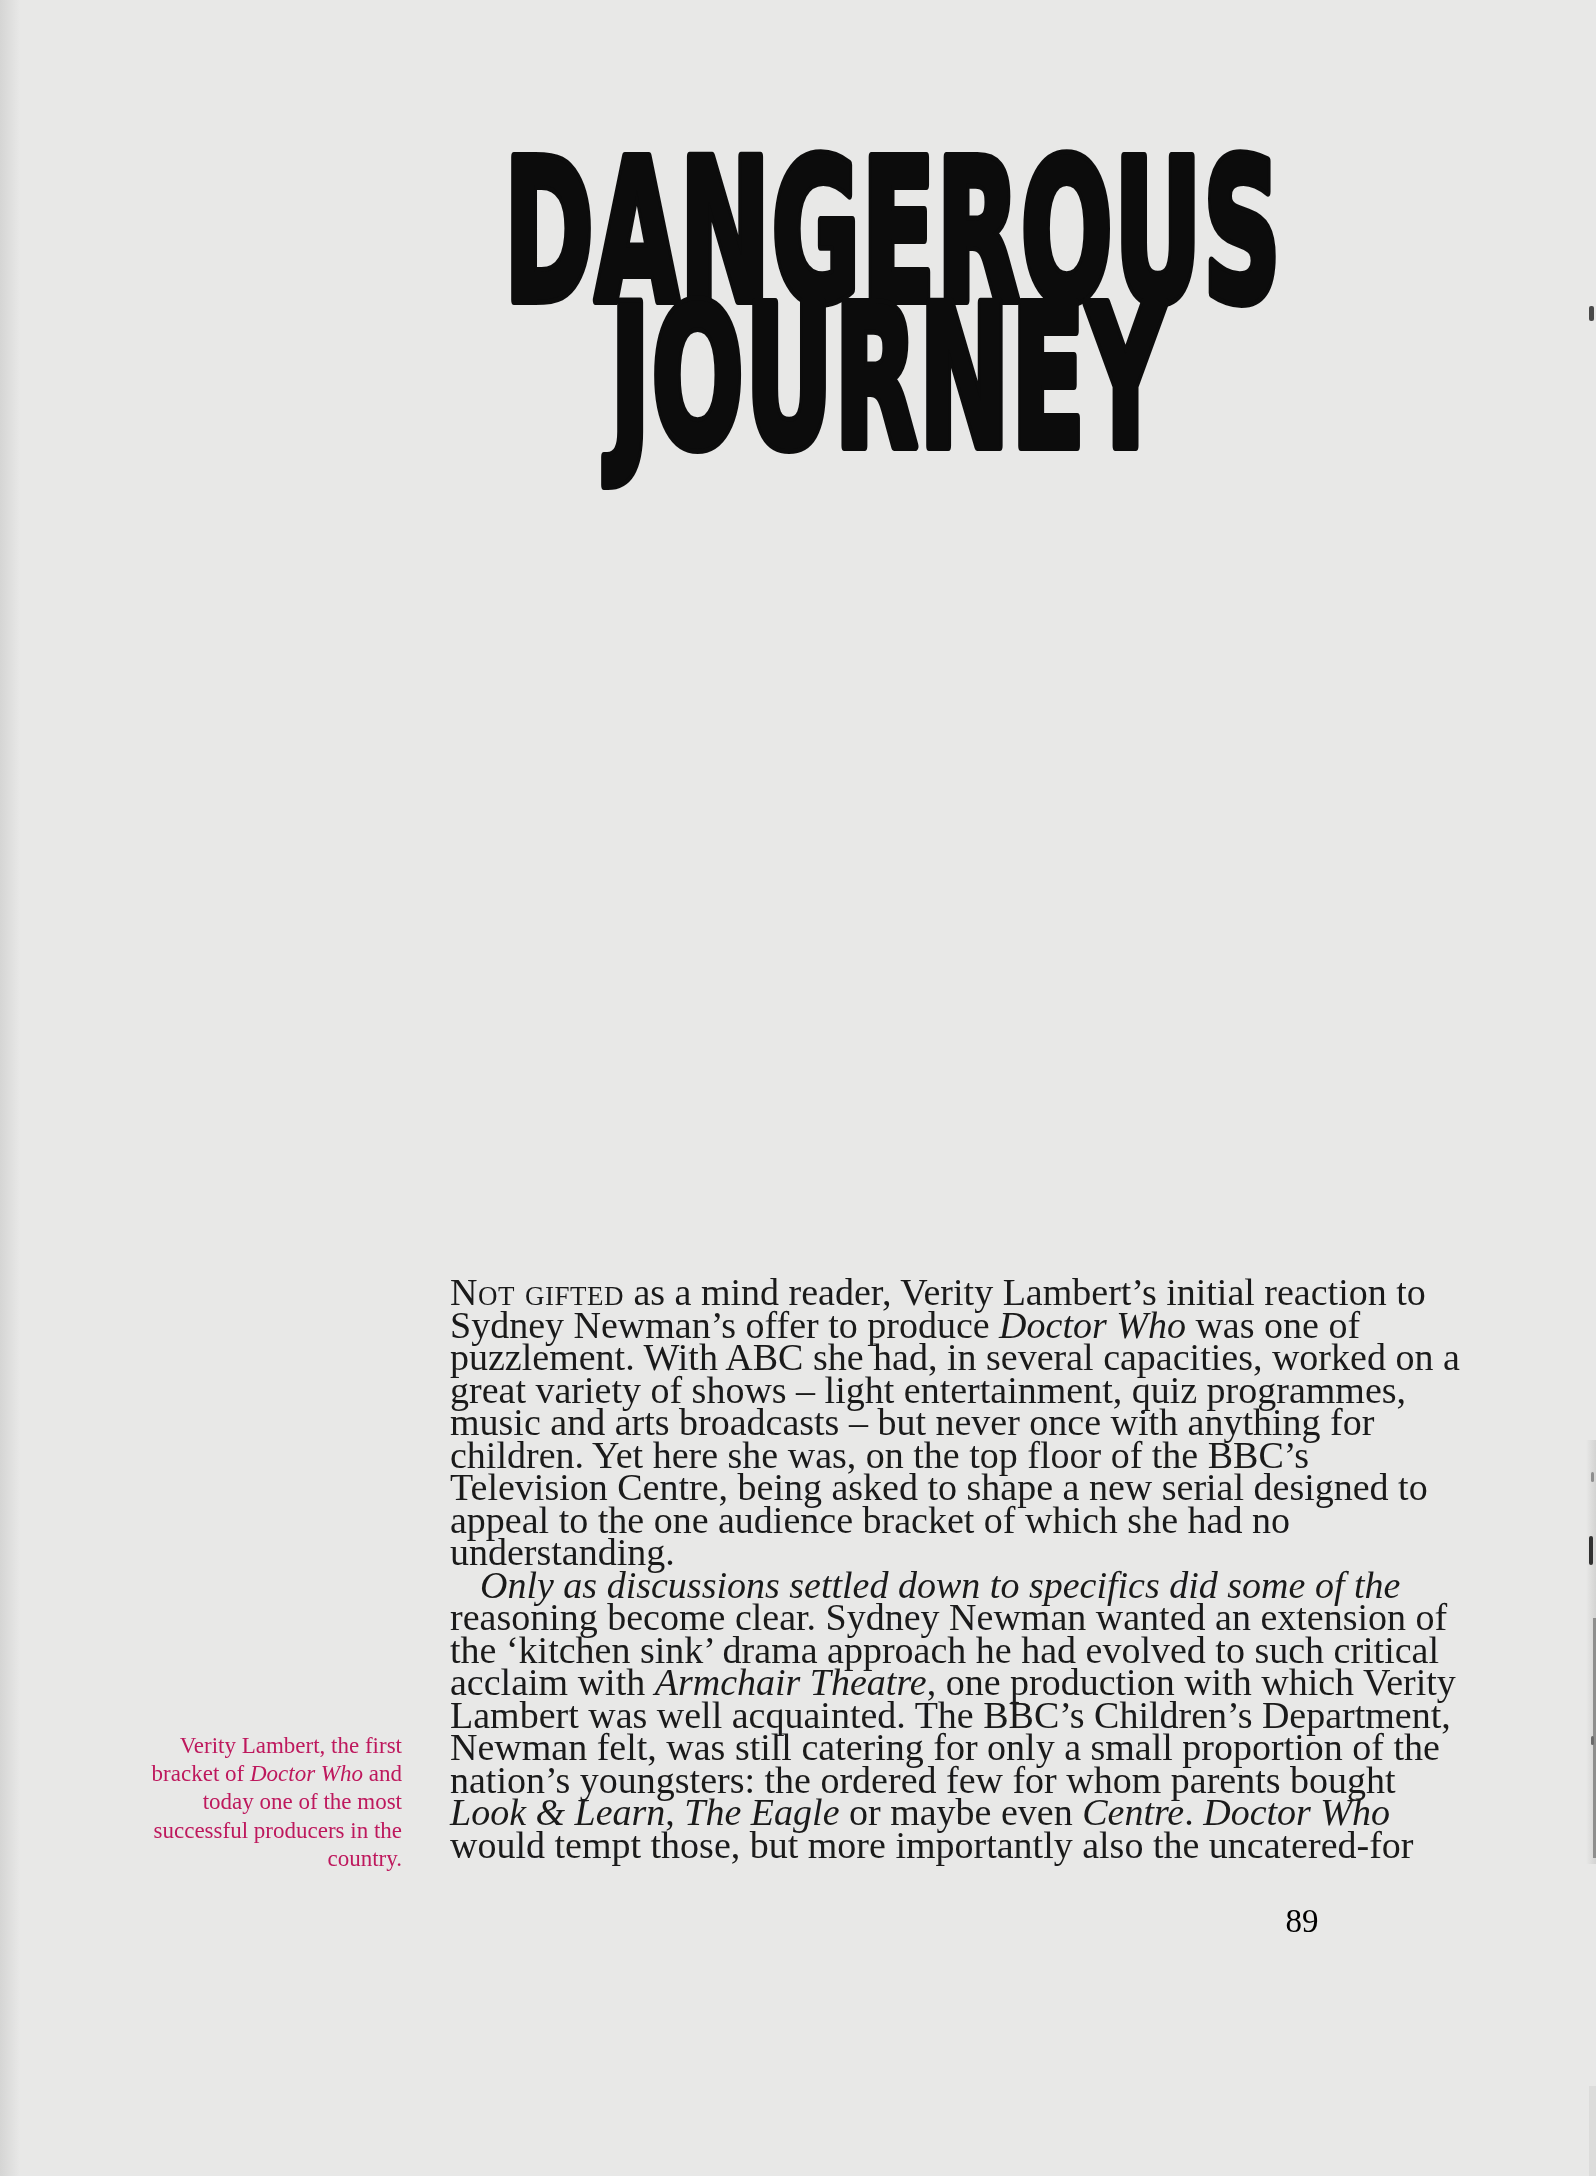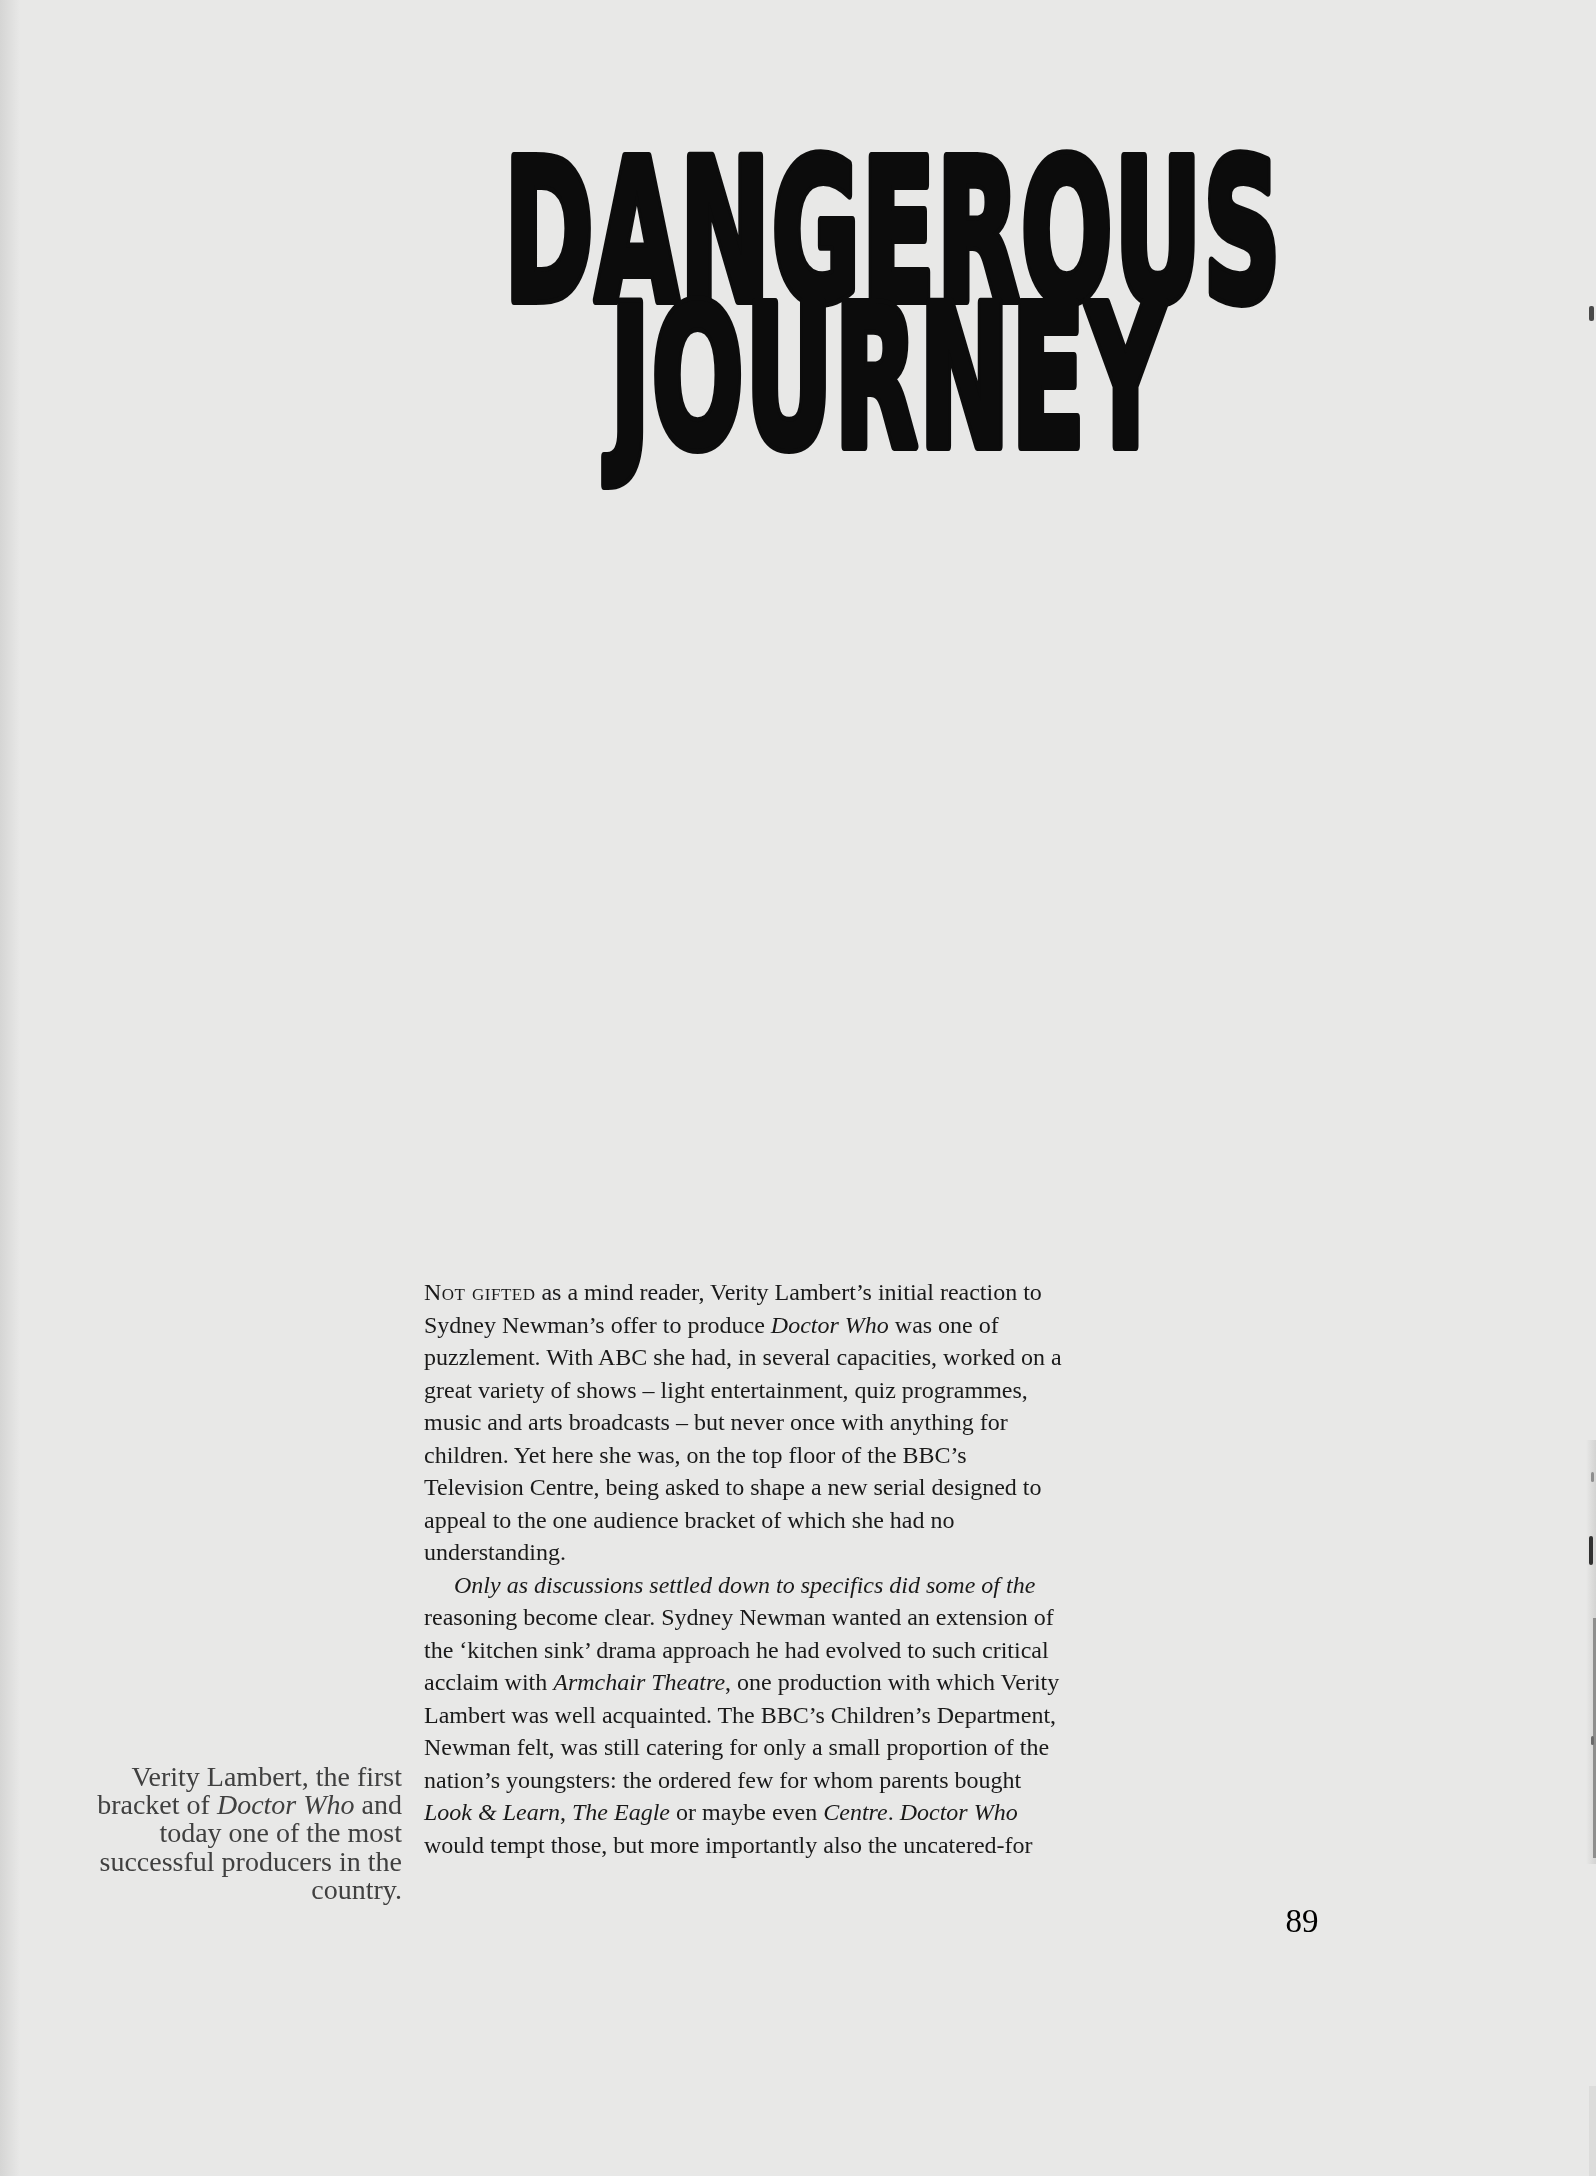--- a/index.html
+++ b/index.html
@@ -46,36 +46,35 @@
     stroke: #0c0c0c;
     stroke-width: 10px;
     stroke-linejoin: round;
     stroke-linecap: round;
     paint-order: stroke;
     letter-spacing: 2px;
   }
 
   
   .body-text {
-    position: absolute; left: 424px; top: 1276px; width: 940px;
-    font-size: 24px; line-height: 32.5px;
+    position: absolute; left: 450px; top: 1276px; width: 940px;
+    font-size: 38px; line-height: 32.5px;
   }
   .body-text p { margin: 0; padding: 0; }
   .line { display: block; white-space: nowrap; }
   .it { font-style: italic; }
   .sc { font-variant: small-caps; letter-spacing: 0.5px; }
   .indent-first .line:first-child { text-indent: 30px; font-style: italic; }
 
   
   .caption {
     position: absolute; left: 88px; top: 1732px; width: 314px;
     text-align: right;
-    font-size: 28px; line-height: 28.2px;
-    color: #404040;
-    margin-top: 31px;
+    font-size: 23px; line-height: 28.2px;
+    color: #be185d;
   }
 
   
   .page-number {
     position: absolute; left: 1262px; top: 1903px; width: 80px;
     text-align: center;
     font-size: 33px;
     color: #000000;
   }
 </style>

